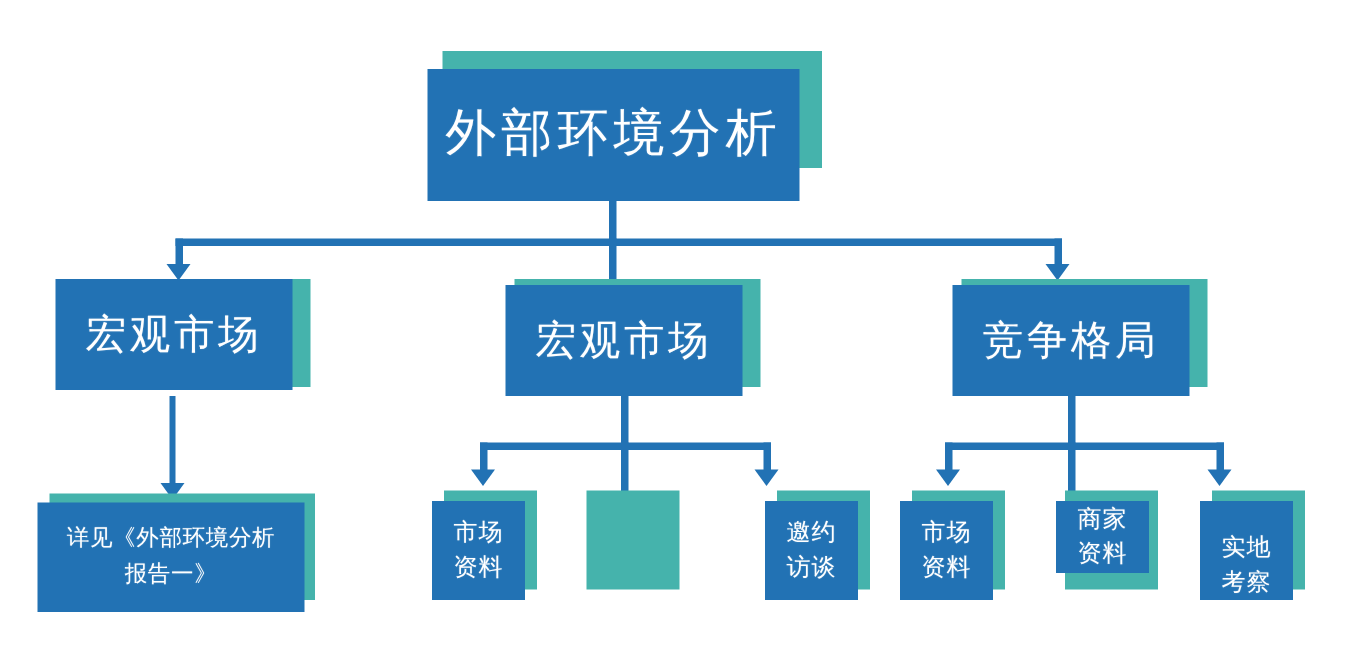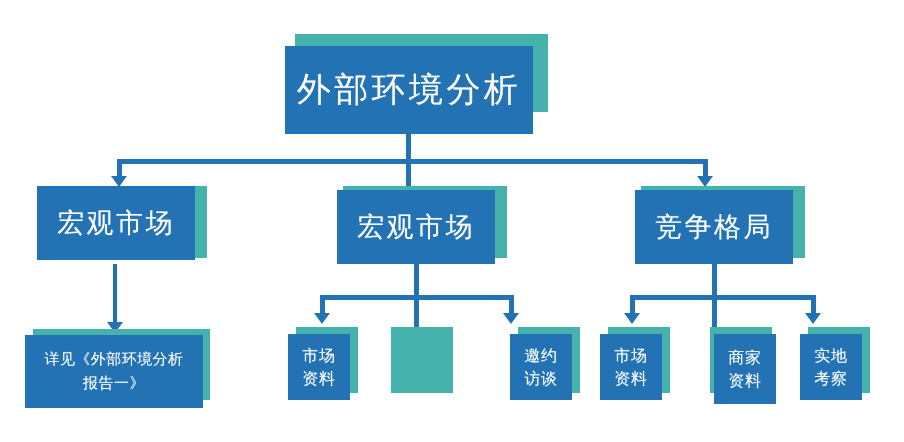--- a/index.html
+++ b/index.html
@@ -161,27 +161,27 @@
   <div class="node leaf" style="left:600px; top:327px; width:70px; height:73px;">
     <div class="shadow" style="left:8px; top:0px; width:62px; height:66px;"></div>
     <div class="face" style="left:0px; top:7px; width:62px; height:66px;">
       <span class="label">市场
 资料</span>
     </div>
   </div>
 
   <div class="node leaf" style="left:702px; top:327px; width:70px; height:73px;">
     <div class="shadow" style="left:8px; top:0px; width:62px; height:66px;"></div>
-    <div class="face" style="left:12px; top:7px; width:62px; height:70px;">
+    <div class="face" style="left:2px; top:7px; width:62px; height:48px;">
       <span class="label">商家
 资料</span>
     </div>
   </div>
 
   <div class="node leaf" style="left:800px; top:327px; width:70px; height:73px;">
     <div class="shadow" style="left:8px; top:0px; width:62px; height:66px;"></div>
-    <div class="face" style="left:0px; top:7px; width:62px; height:66px;">
+    <div class="face" style="left:0px; top:7px; width:62px; height:66px;align-items:flex-end;">
       <span class="label">实地
 考察</span>
     </div>
   </div>
 
 </div>
 
 </body></html>

